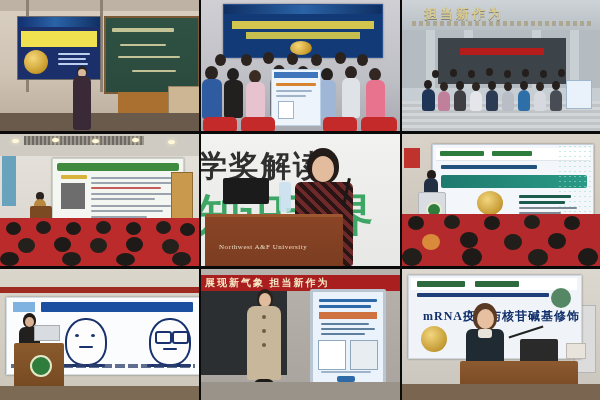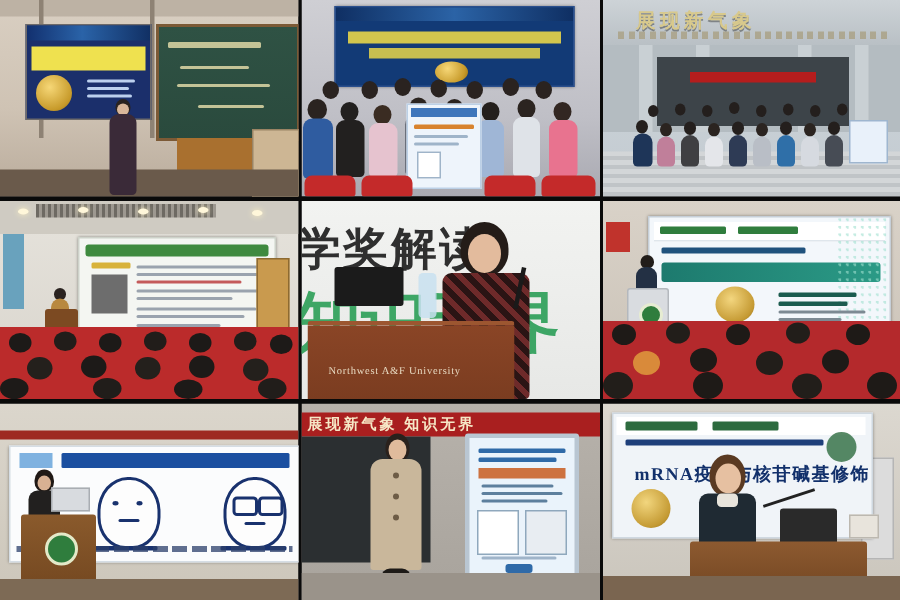--- a/index.html
+++ b/index.html
@@ -233,21 +233,21 @@
       </div>
     </div>
     <div class="cap">large group photo in auditorium holding event poster</div>
   </div>
   <div class="gap"></div>
 
   <div class="cell">
     <div class="ph">
       <div class="c3-sky"></div>
       <div class="c3-fascia"></div>
-      <div class="c3-signch" style="left:22px">展现新气象</div>
+      <div class="c3-signch" style="left:22px">担当新作为</div>
       <div class="c3-signen"></div>
       <div class="c3-body"></div>
       <div class="c3-col" style="left:24px"></div>
       <div class="c3-col" style="left:62px"></div>
       <div class="c3-col" style="left:130px"></div>
       <div class="c3-col" style="left:168px"></div>
       <div class="c3-dark"></div>
       <div class="c3-banner"></div>
       <div class="c3-steps"></div>
       <div style="position:absolute;left:22px;top:62px;width:158px;height:48px">
@@ -439,21 +439,21 @@
       <div class="c7-floor"></div>
     </div>
     <div class="cap">speaker at podium with slide showing two Nobel laureate portrait sketches</div>
   </div>
   <div class="gap"></div>
 
   <div class="cell">
     <div class="ph">
       <div class="wall c8-wall"></div>
       <div class="c8-red"></div>
-      <div class="c8-redtxt">展现新气象  知识无界</div>
+      <div class="c8-redtxt">展现新气象  担当新作为</div>
       <div class="c8-doors"></div>
       <div class="c8-board">
         <div class="txtline" style="left:6px;top:7px;width:58px;height:3px;background:#2f6aa8"></div>
         <div class="txtline" style="left:6px;top:13px;width:52px;height:3px;background:#2f6aa8"></div>
         <div class="c8-btitle"></div>
         <div class="txtline" style="left:8px;top:31px;width:48px;height:2px;background:#5d7f9d"></div>
         <div class="txtline" style="left:8px;top:36px;width:54px;height:2px;background:#5d7f9d"></div>
         <div class="txtline" style="left:8px;top:41px;width:44px;height:2px;background:#5d7f9d"></div>
         <div class="c8-pic" style="left:5px"></div>
         <div class="c8-pic" style="left:37px;background:#e8edf2"></div>

